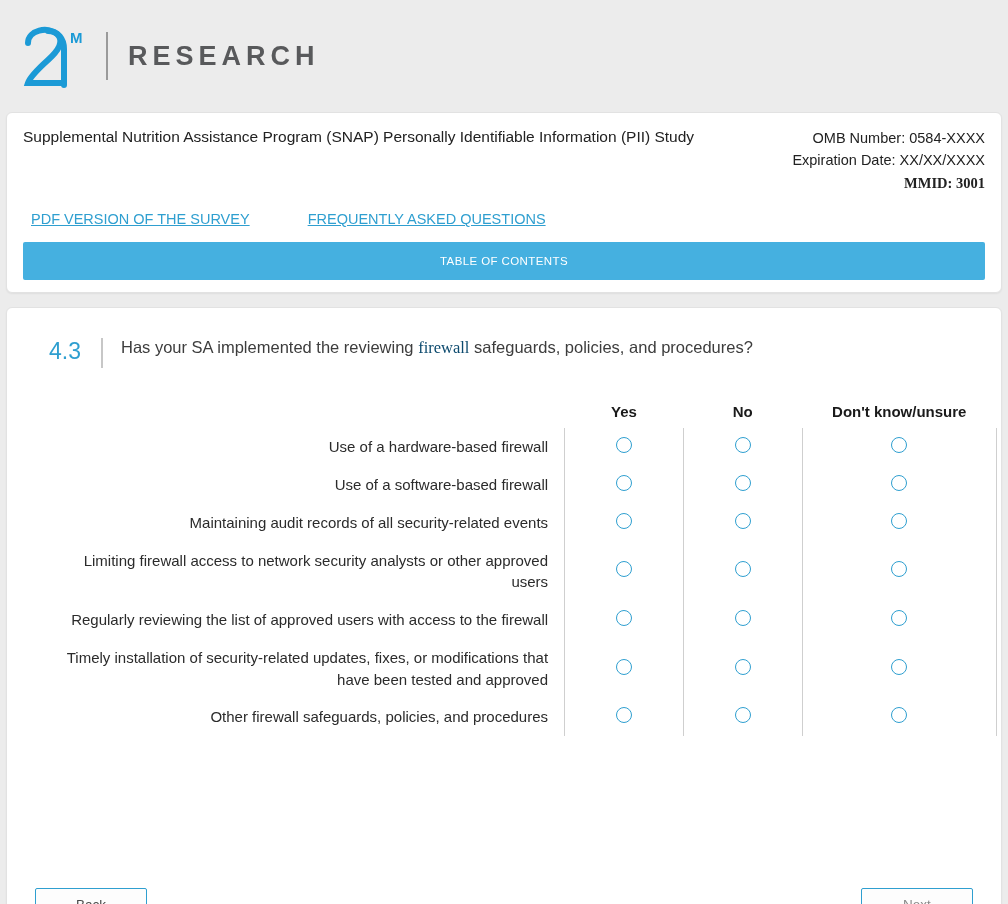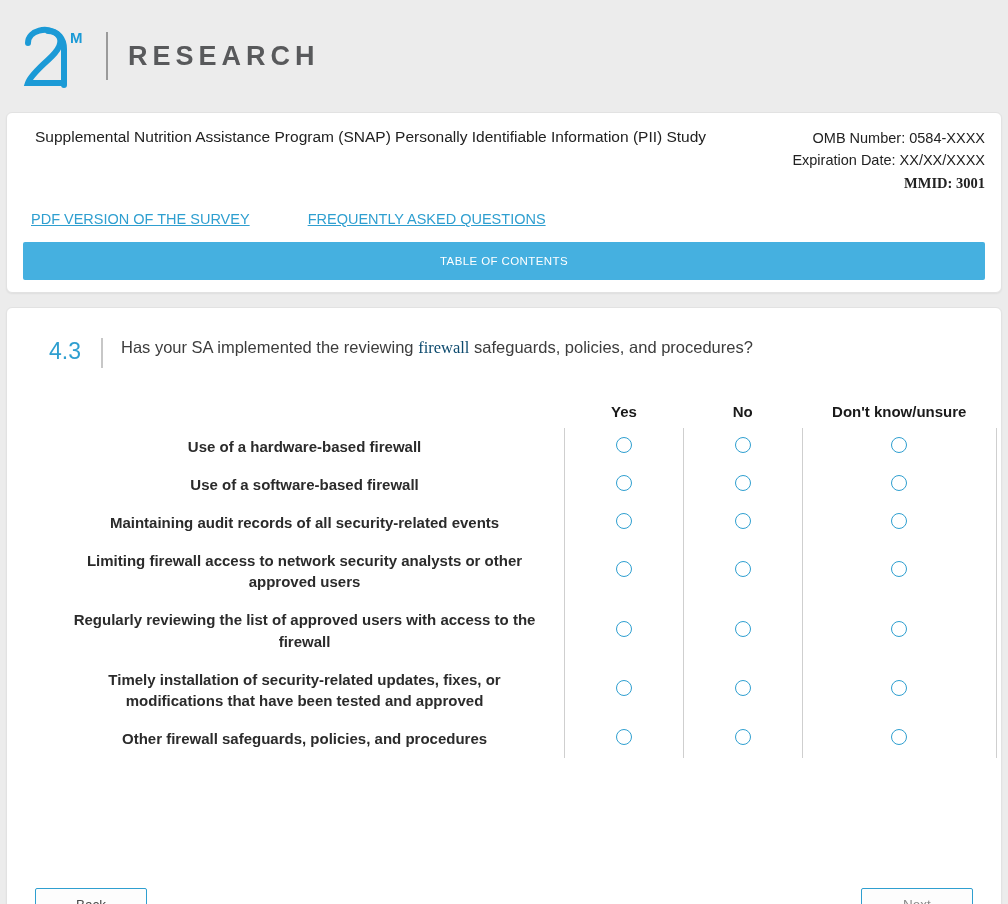--- a/index.html
+++ b/index.html
@@ -51,21 +51,20 @@
     margin: 0 6px;
   }
   .header-panel {
     padding: 14px 16px 12px 16px;
     box-sizing: border-box;
   }
   .header-top {
     display: flex;
     justify-content: space-between;
     align-items: flex-start;
-    margin-left: 12px;
   }
   .study-title {
     font-size: 15.5px;
     color: #222;
     max-width: 740px;
     line-height: 1.35;
   }
   .omb-block {
     text-align: right;
     font-size: 14.5px;
@@ -137,22 +136,22 @@
   .matrix {
     margin-top: 34px;
     position: relative;
     padding-left: 26px;
   }
   .matrix table {
     border-collapse: collapse;
     width: 936px;
   }
   .matrix th.stmt-h, .matrix td.stmt {
-    text-align: center;
-    font-weight: bold;
+    text-align: right;
+    font-weight: normal;
   }
   .matrix th {
     font-size: 15px;
     color: #1a1a1a;
     font-weight: bold;
     padding-bottom: 8px;
     vertical-align: bottom;
   }
   .col-stmt { width: 492px; }
   .col-opt  { width: 116px; }

